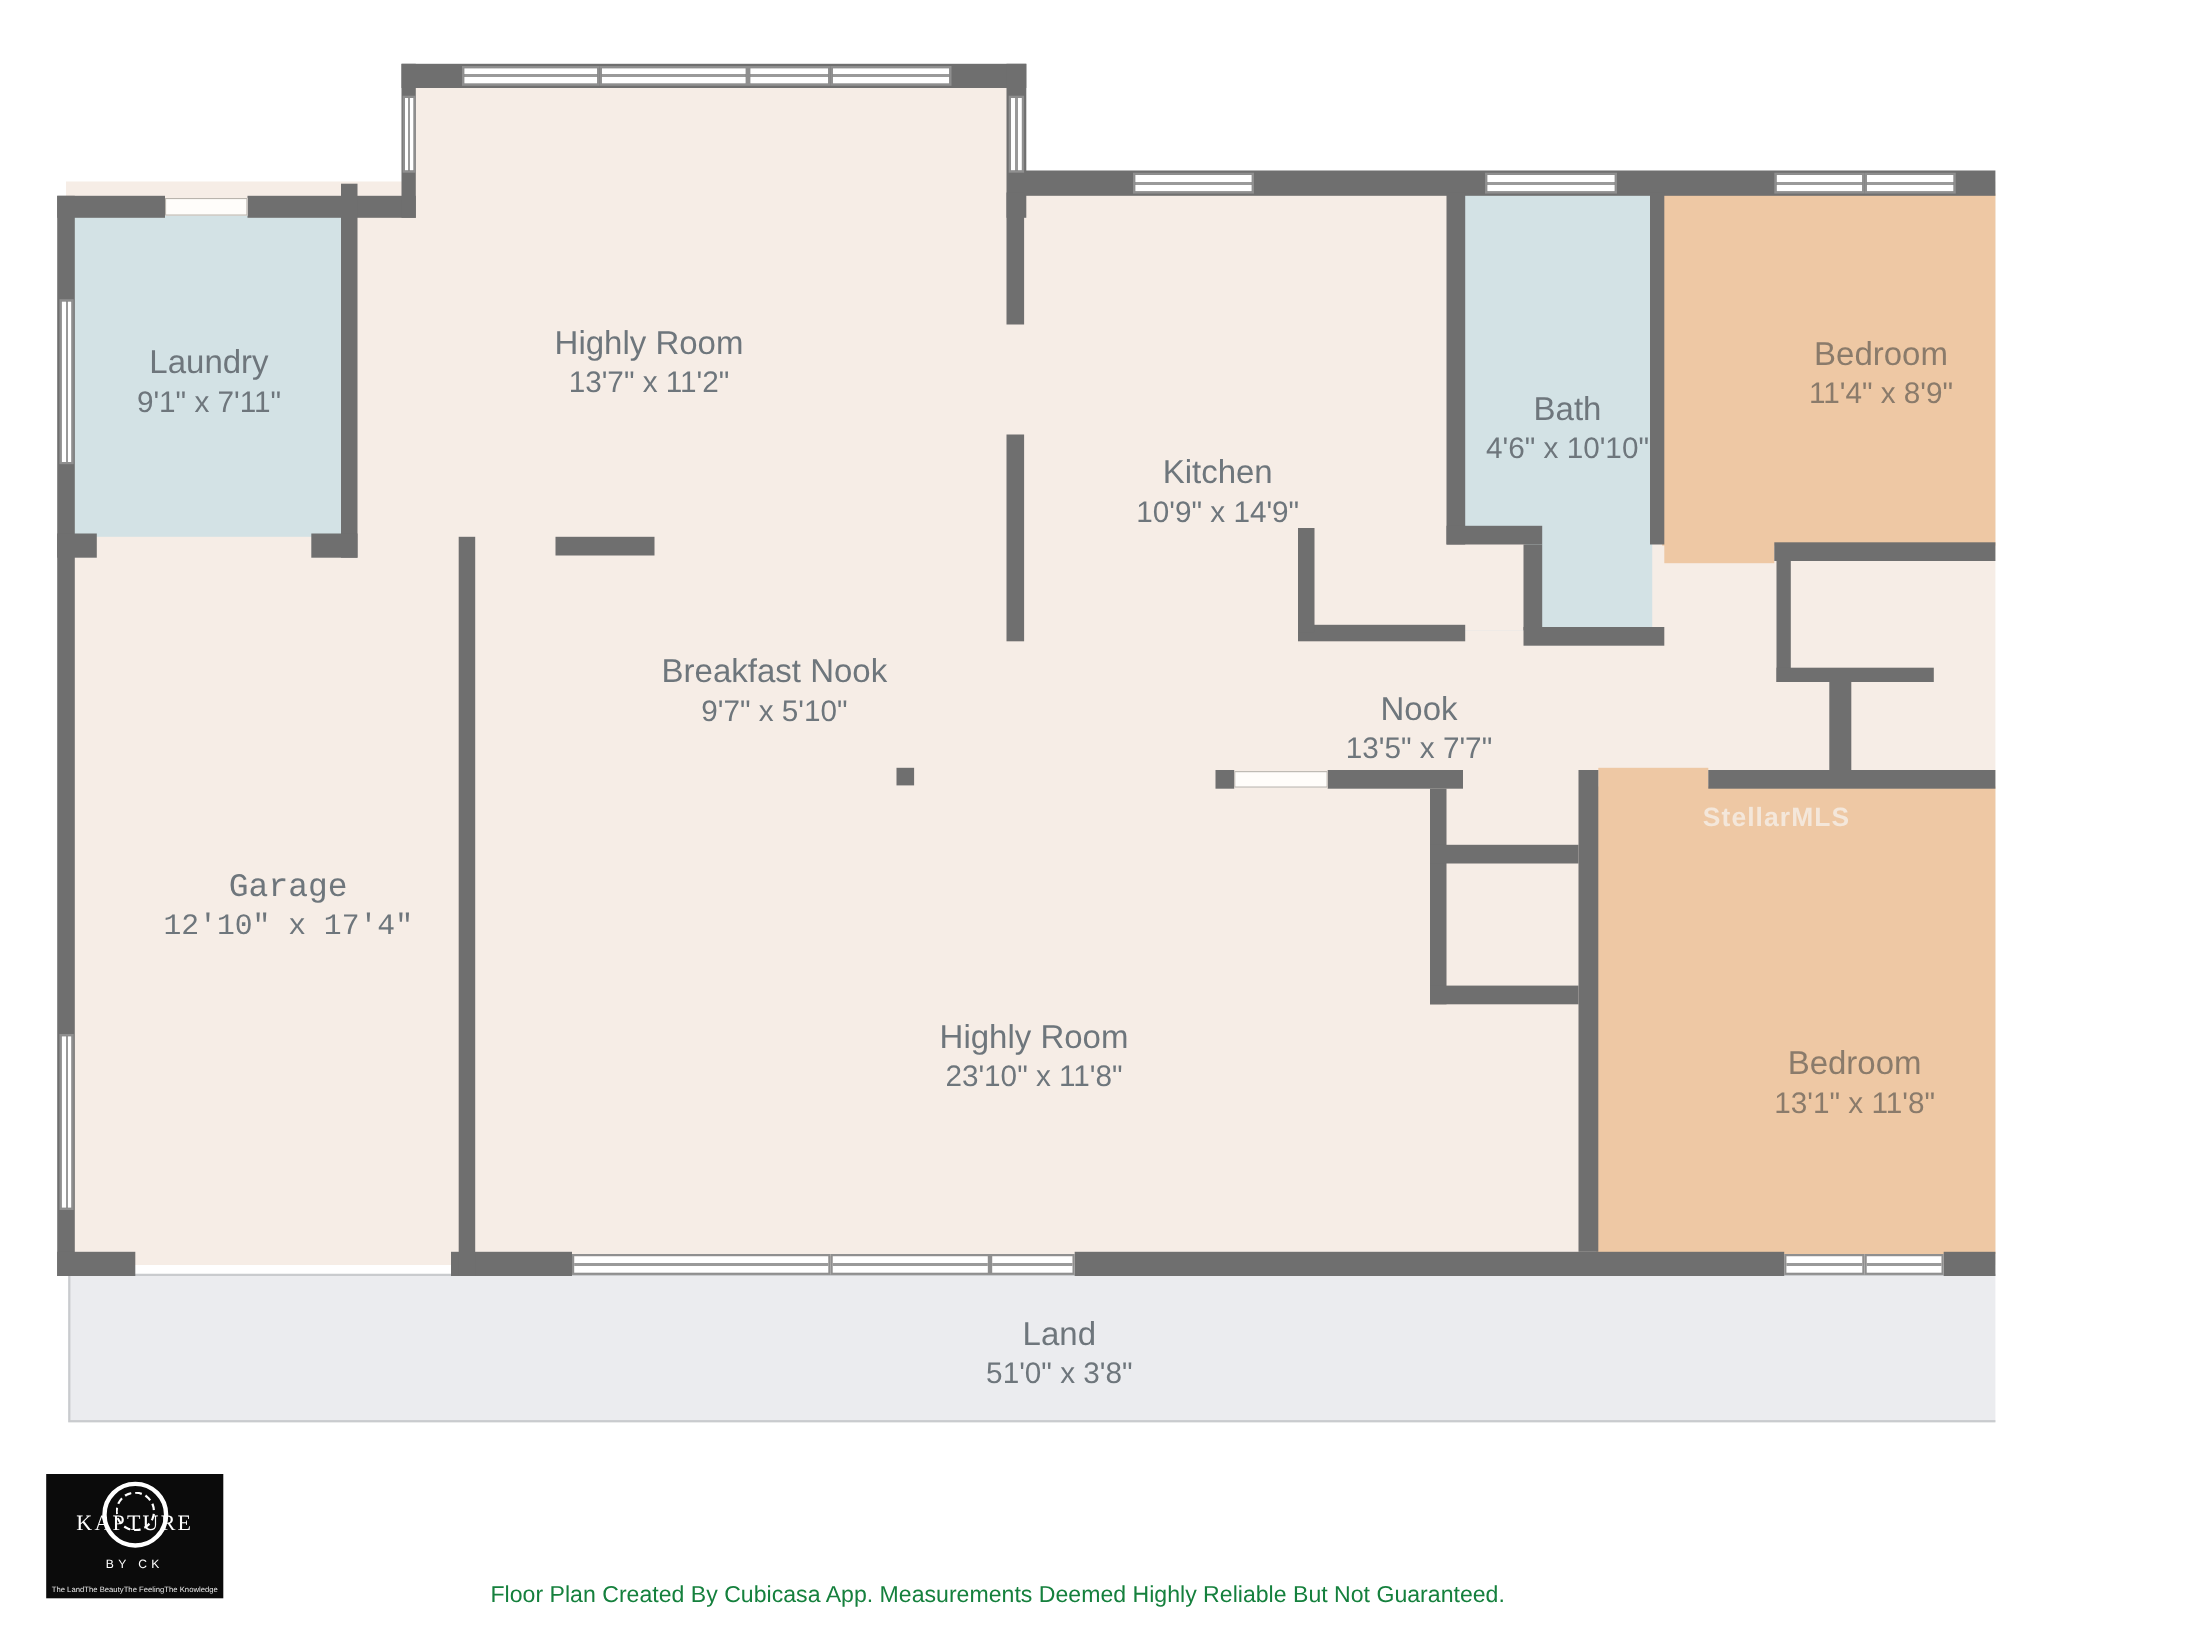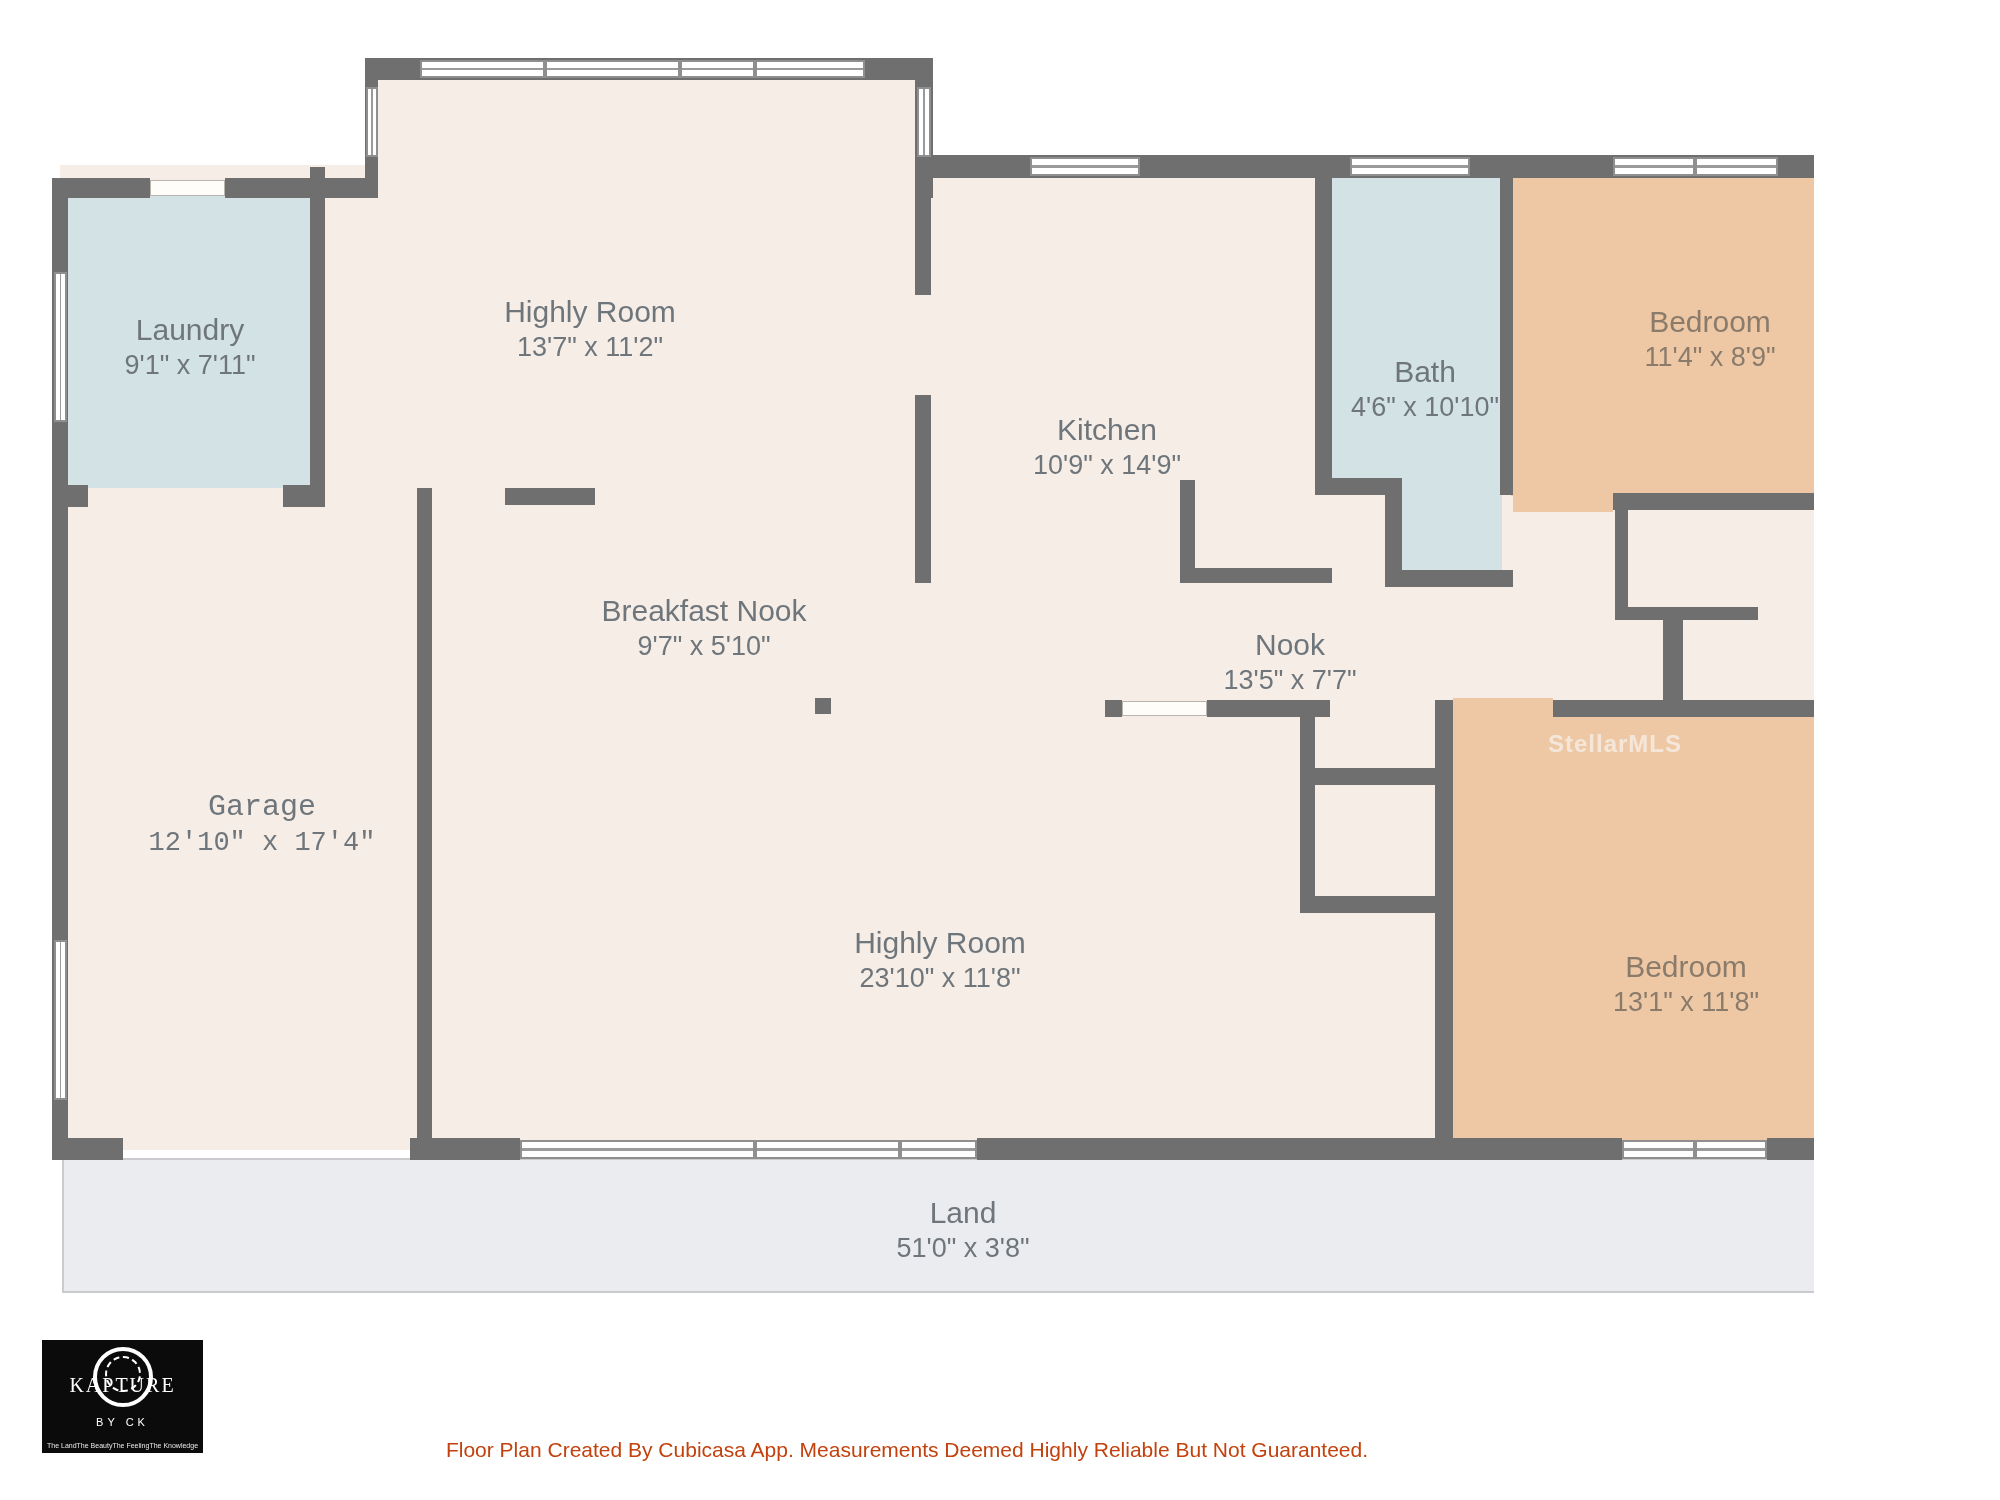--- a/index.html
+++ b/index.html
@@ -13,21 +13,21 @@
   .door{position:absolute;background:#fffdfa;border:1px solid #b9b4ad;box-sizing:border-box;}
   .porch{position:absolute;background:#ebecef;border:2px solid #c9cbce;box-sizing:border-box;}
   .rl{position:absolute;transform:translate(-50%,-50%);text-align:center;color:#6e767c;
       white-space:nowrap;line-height:1.25;}
   .rl .nm{font-size:30px;}
   .rl .dm{font-size:27px;}
   .rl-tan{color:#8a7b6b;}
   .watermark{position:absolute;color:rgba(248,248,248,0.65);font-size:24px;font-weight:bold;
       letter-spacing:1px;}
   .footer{position:absolute;left:50%;transform:translateX(-50%);top:1438px;font-size:21px;
-      color:#c2410c;white-space:nowrap;}
+      color:#15803d;white-space:nowrap;}
   .logo{position:absolute;left:42px;top:1340px;width:161px;height:113px;background:#0b0b0b;
       color:#fff;overflow:hidden;}
   .lg-ring{position:absolute;left:50%;top:7px;transform:translateX(-50%);width:52px;height:52px;
       border:4px solid #fff;border-radius:50%;}
   .lg-ring-inner{width:32px;height:32px;border:2px dashed #fff;border-radius:50%;margin:5px auto;}
   .lg-name{position:absolute;top:34px;width:100%;text-align:center;
       font-family:"Liberation Serif", serif;font-size:20px;letter-spacing:2px;}
   .lg-by{position:absolute;top:76px;width:100%;text-align:center;font-size:11px;letter-spacing:4px;}
   .lg-tags{position:absolute;bottom:4px;left:0;right:0;display:flex;justify-content:space-between;
       padding:0 5px;font-size:7px;color:#e8e8e8;}

